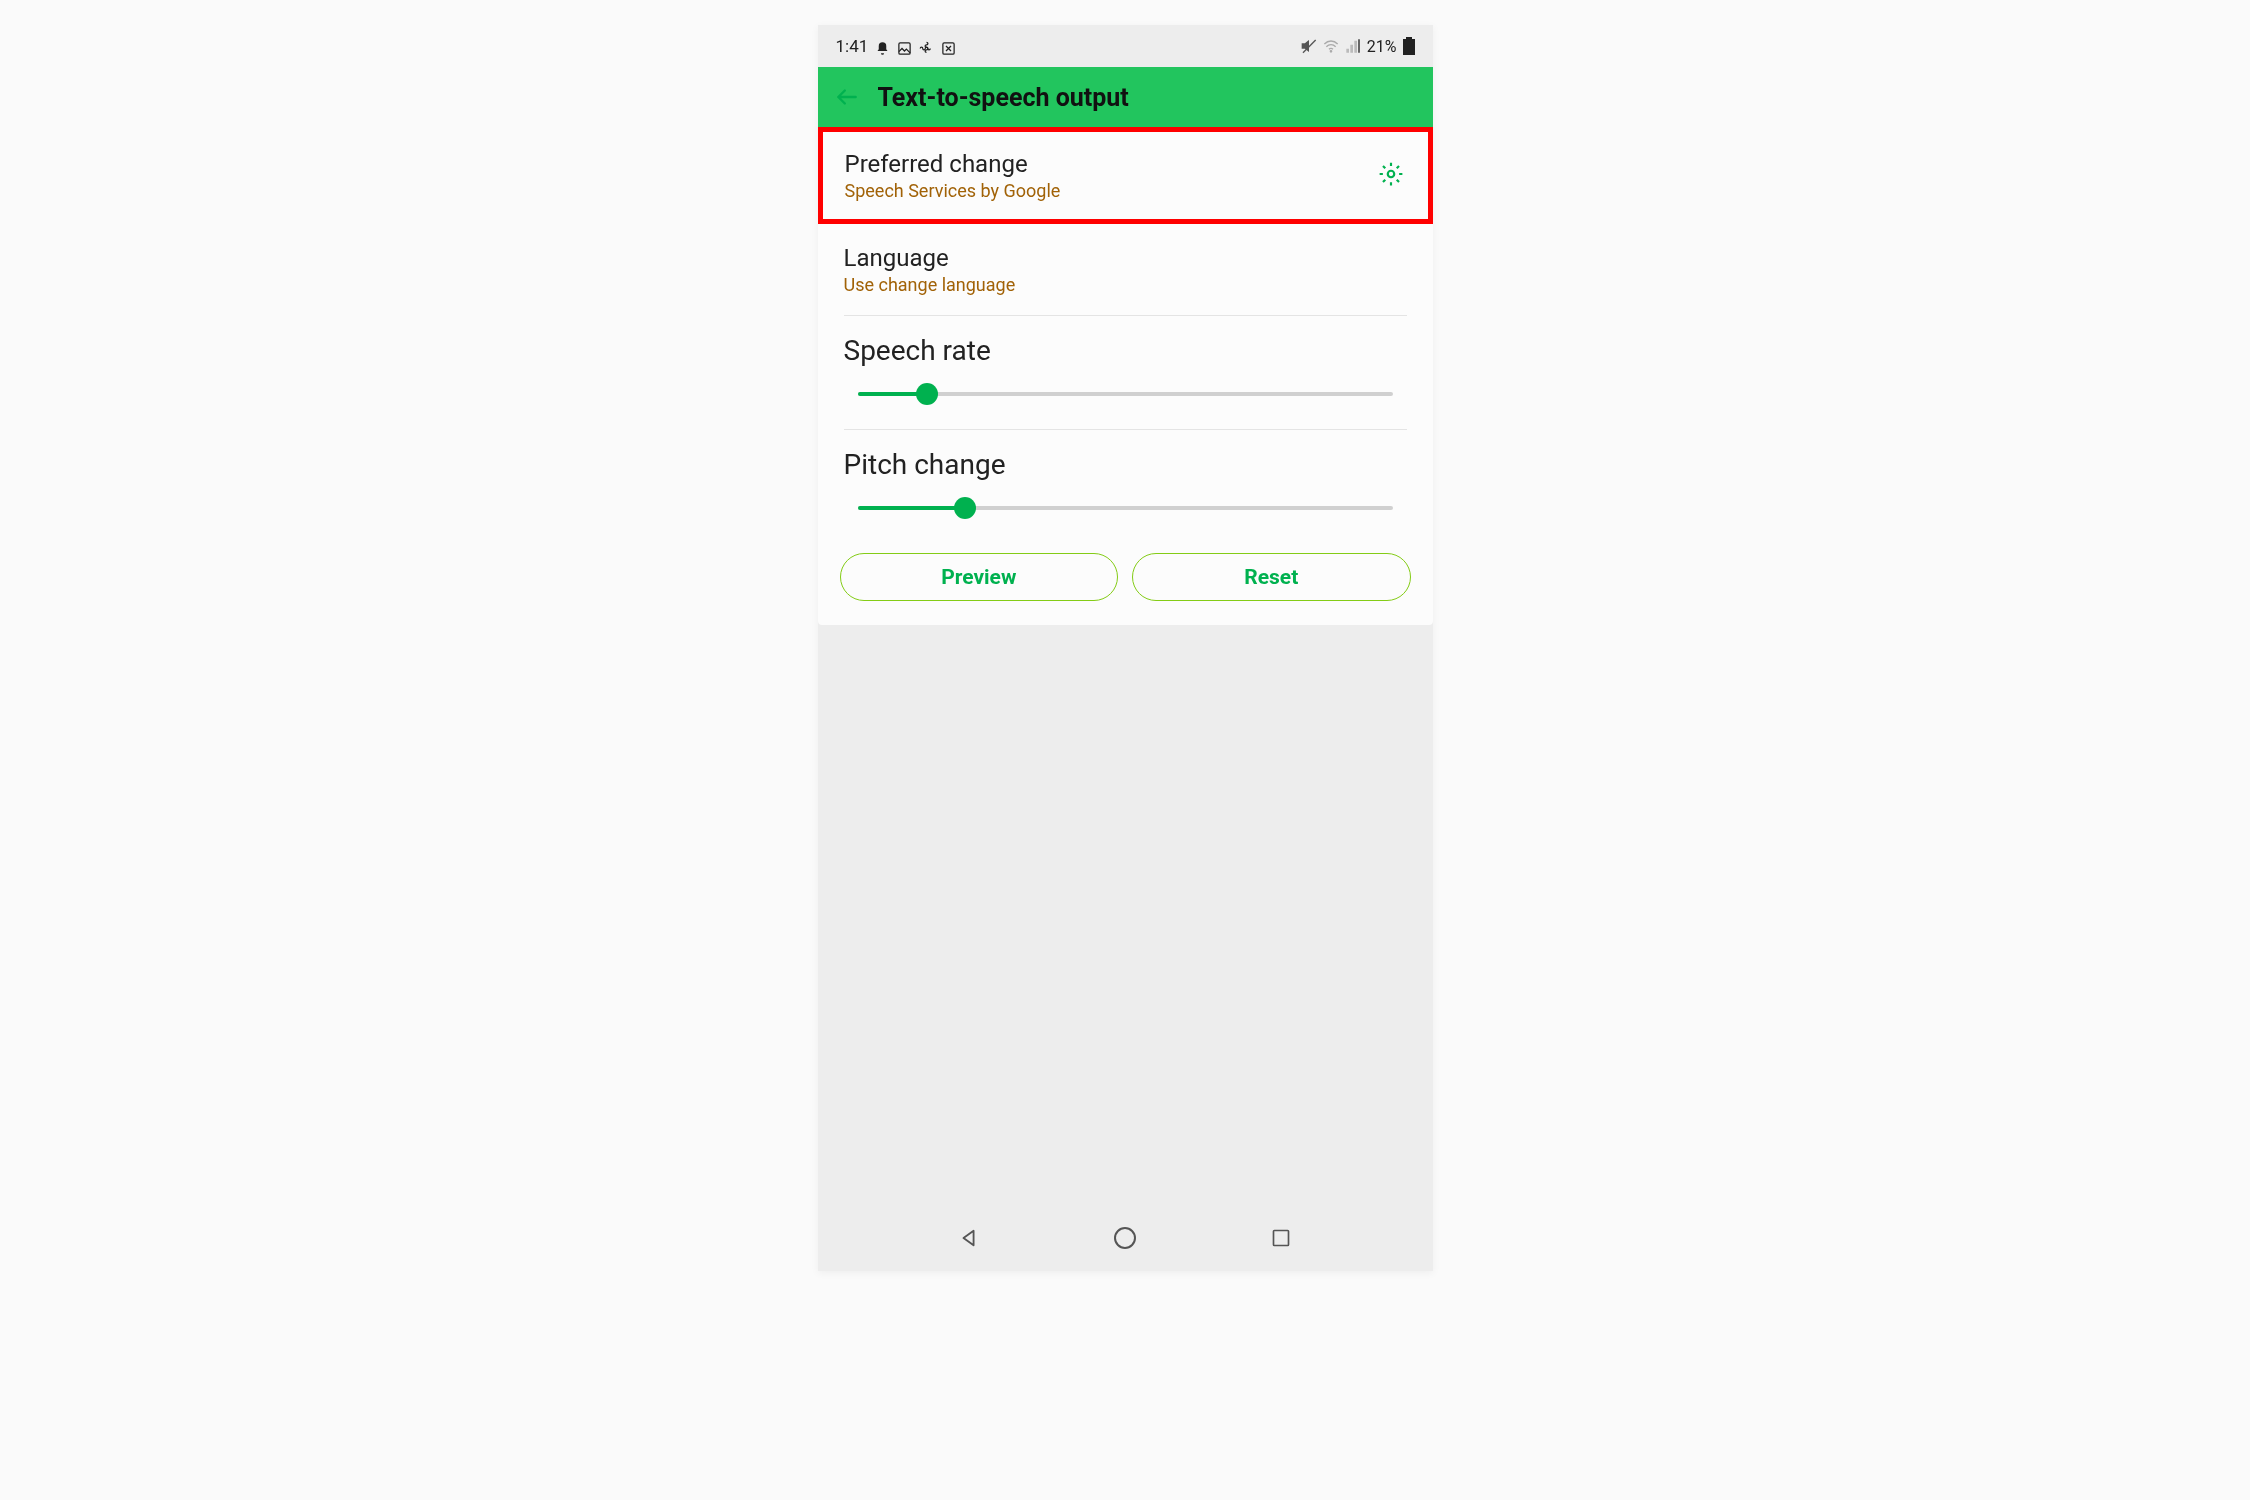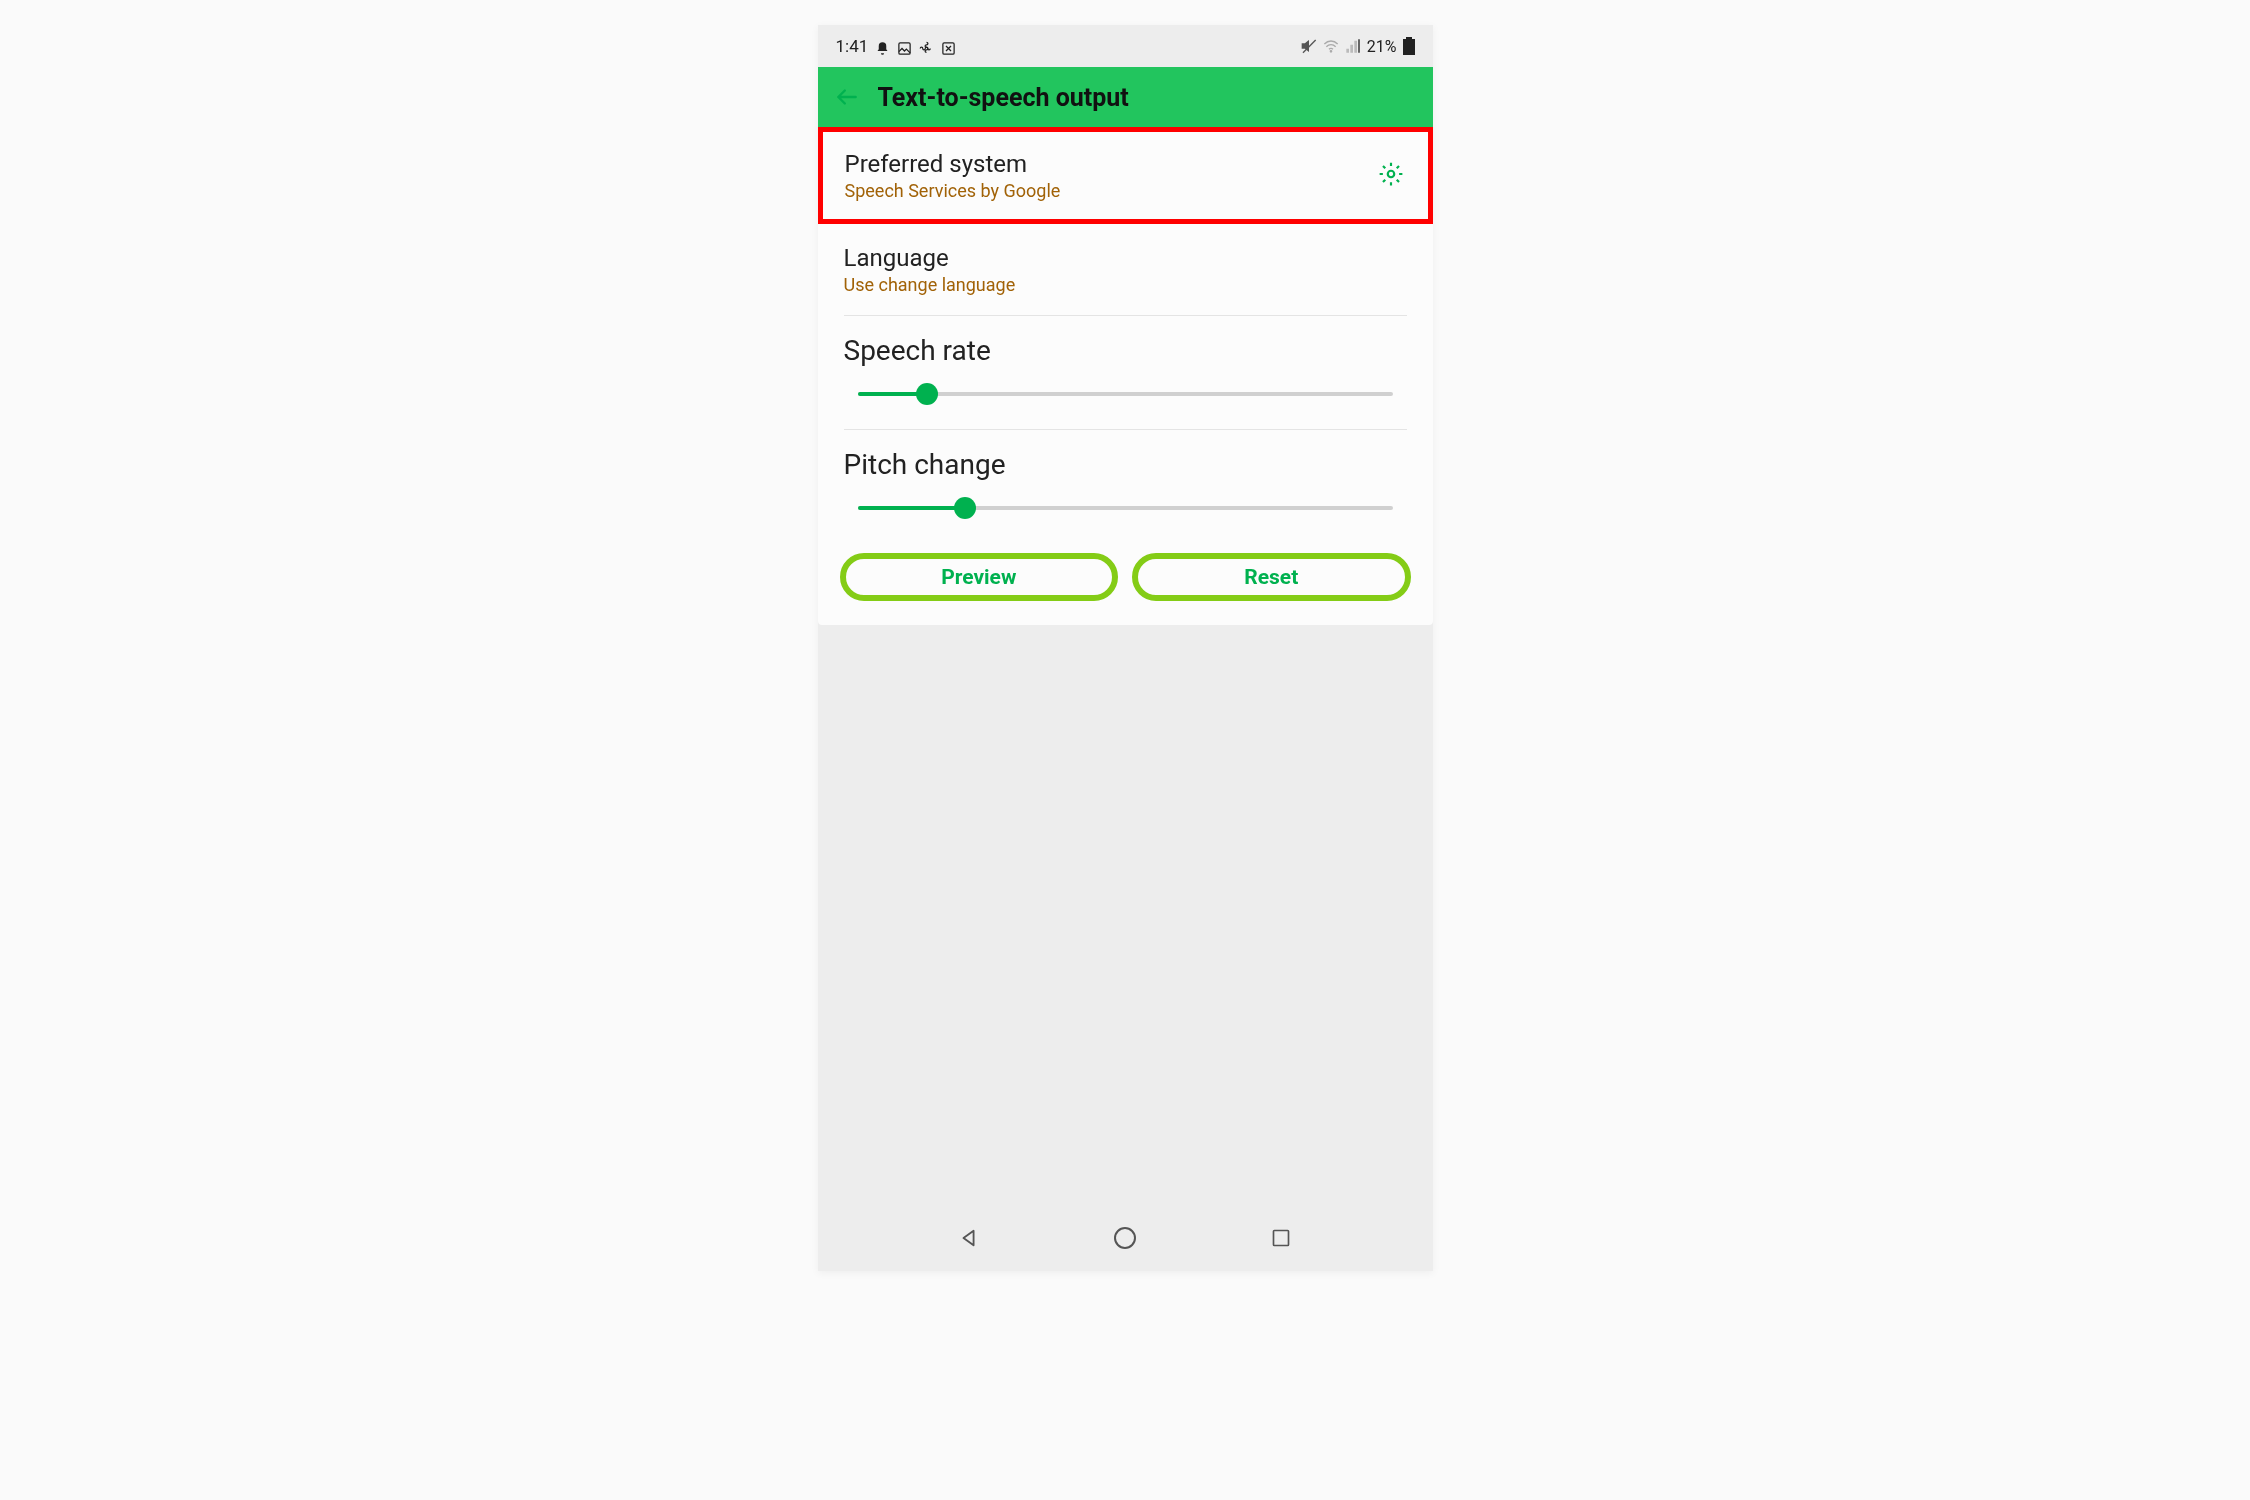--- a/index.html
+++ b/index.html
@@ -121,21 +121,21 @@
       border-radius: 50%;
     }
     .buttons-row {
       display: flex;
       gap: 14px;
       padding: 10px 22px 24px 22px;
     }
     .pill-btn {
       flex: 1;
       height: 48px;
-      border: 6px solid #84cc16;
+      border: 1px solid #84cc16;
       border-radius: 24px;
       background: #fcfcfc;
       display: flex;
       align-items: center;
       justify-content: center;
       font-size: 21px;
       font-weight: 700;
       color: #00b14f;
       cursor: pointer;
     }
@@ -219,21 +219,21 @@
       <svg width="26" height="26" viewBox="0 0 24 24" fill="none" stroke="#00b14f" stroke-width="2.2" stroke-linecap="round" stroke-linejoin="round">
           <path d="M20 12H4M10 6l-6 6 6 6"></path>
         </svg>
     </div>
     <div class="app-title">Text-to-speech output</div>
   </div>
 
   <div class="card">
 
     <div class="row row-highlight">
-      <div class="row-title">Preferred system</div>
+      <div class="row-title">Preferred change</div>
       <div class="row-sub">Speech Services by Google</div>
       <div class="row-gear">
         <svg width="26" height="26" viewBox="0 0 24 24" fill="none" stroke="#00b14f" stroke-width="2">
             <circle cx="12" cy="12" r="3"></circle>
             <path d="M12 1.5v3M12 19.5v3M4.6 4.6l2.1 2.1M17.3 17.3l2.1 2.1M1.5 12h3M19.5 12h3M4.6 19.4l2.1-2.1M17.3 6.7l2.1-2.1"></path>
           </svg>
       </div>
     </div>
 
     <div class="row">

